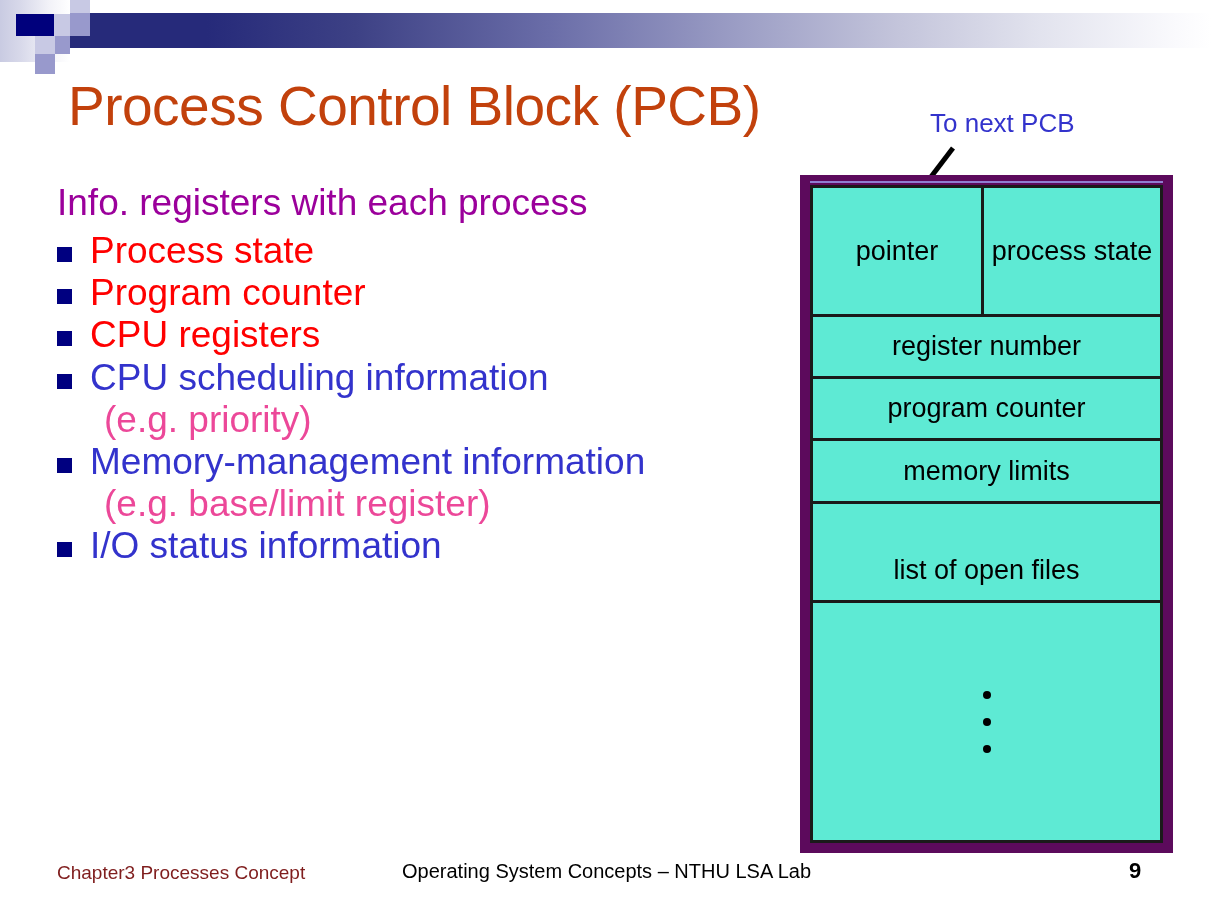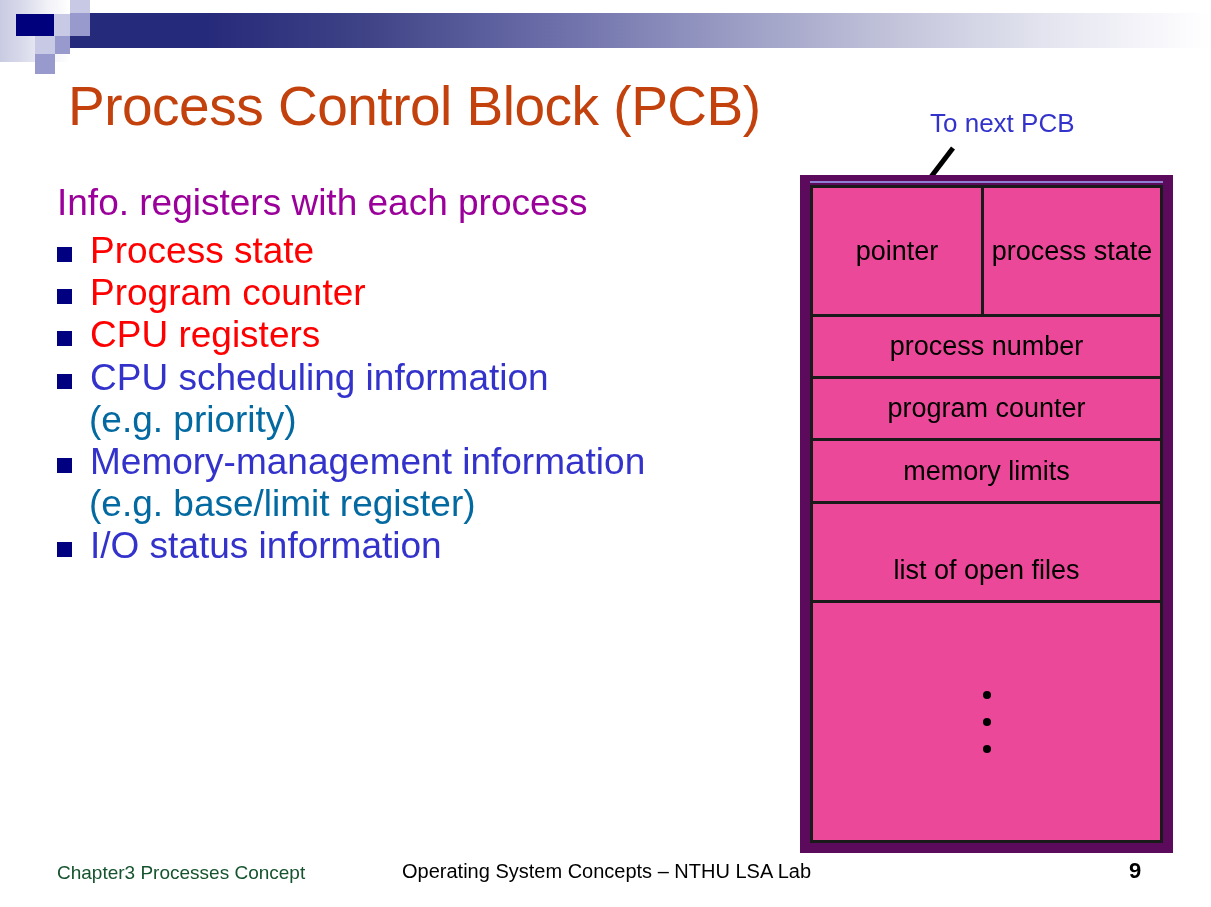--- a/index.html
+++ b/index.html
@@ -112,23 +112,23 @@
   }
   .bullet-text {
     font-size: 37px;
     font-family: "Liberation Sans Narrow", "Liberation Sans", sans-serif;
     white-space: nowrap;
   }
   .bullet-text.red { color: #ff0000; }
   .bullet-text.blue { color: #3333cc; }
   .cont-line {
     font-size: 37px;
-    color: #0369a1;
-    font-family: "Liberation Sans Narrow", "Liberation Sans", sans-serif;
-    margin-left: 32px;
+    color: #ec4899;
+    font-family: "Liberation Sans Narrow", "Liberation Sans", sans-serif;
+    margin-left: 47px;
     line-height: 1.06;
     margin-bottom: 3px;
     white-space: nowrap;
   }
 
   
   #pcb-annotation {
     position: absolute;
     left: 930px; top: 108px;
     font-size: 26px;
@@ -153,21 +153,21 @@
   #pcb-accent-line {
     position: absolute;
     left: 810px; top: 181px;
     width: 353px; height: 2px;
     background: #8f7fd0;
   }
   #pcb-table {
     position: absolute;
     left: 810px; top: 185px;
     width: 353px; height: 658px;
-    background: #ec4899;
+    background: #5eead4;
     border: 3px solid #1a1a1a;
     box-sizing: border-box;
     display: flex;
     flex-direction: column;
   }
   .pcb-row {
     border-bottom: 3px solid #1a1a1a;
     display: flex;
     align-items: center;
     justify-content: center;
@@ -207,21 +207,21 @@
     width: 8px; height: 8px;
     border-radius: 50%;
     background: #000000;
   }
 
   
   #footer-left {
     position: absolute;
     left: 57px; top: 862px;
     font-size: 19px;
-    color: #14532d;
+    color: #7f1d1d;
     font-family: "Liberation Sans Narrow", "Liberation Sans", sans-serif;
     white-space: nowrap;
   }
   #footer-center {
     position: absolute;
     left: 402px; top: 860px;
     font-size: 20px;
     color: #000000;
     font-family: "Liberation Sans", sans-serif;
     white-space: nowrap;
@@ -306,21 +306,21 @@
 <div id="pcb-box"></div>
 <div id="pcb-accent-line"></div>
 
 <div id="pcb-table">
 
   <div class="pcb-row" id="pcb-row-top">
     <div id="pcb-cell-pointer">pointer</div>
     <div id="pcb-cell-state">process state</div>
   </div>
 
-  <div class="pcb-row" id="pcb-row-number">process number</div>
+  <div class="pcb-row" id="pcb-row-number">register number</div>
 
   <div class="pcb-row" id="pcb-row-pc">program counter</div>
 
 
   <div class="pcb-row" id="pcb-row-memory">memory limits</div>
 
   <div class="pcb-row" id="pcb-row-files">list of open files</div>
 
   <div class="pcb-row" id="pcb-row-dots">
     <div id="pcb-dots">

